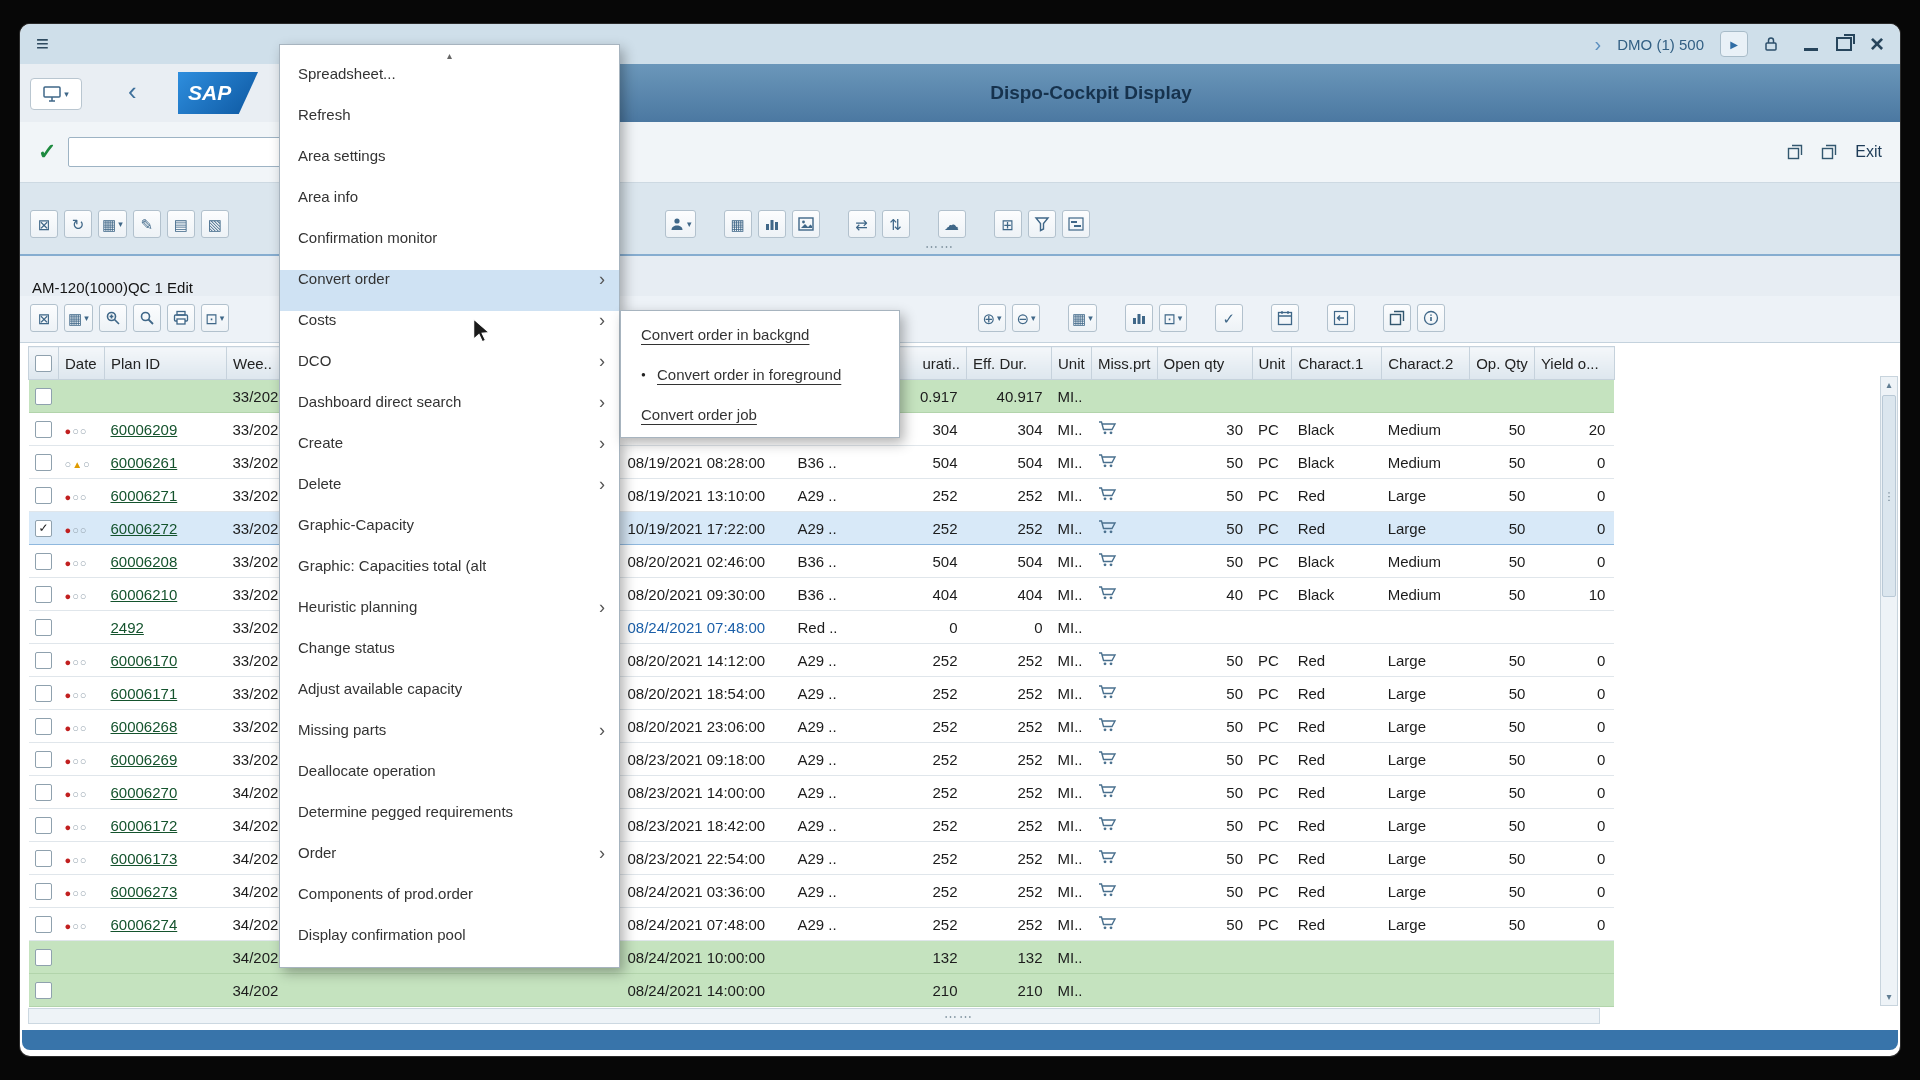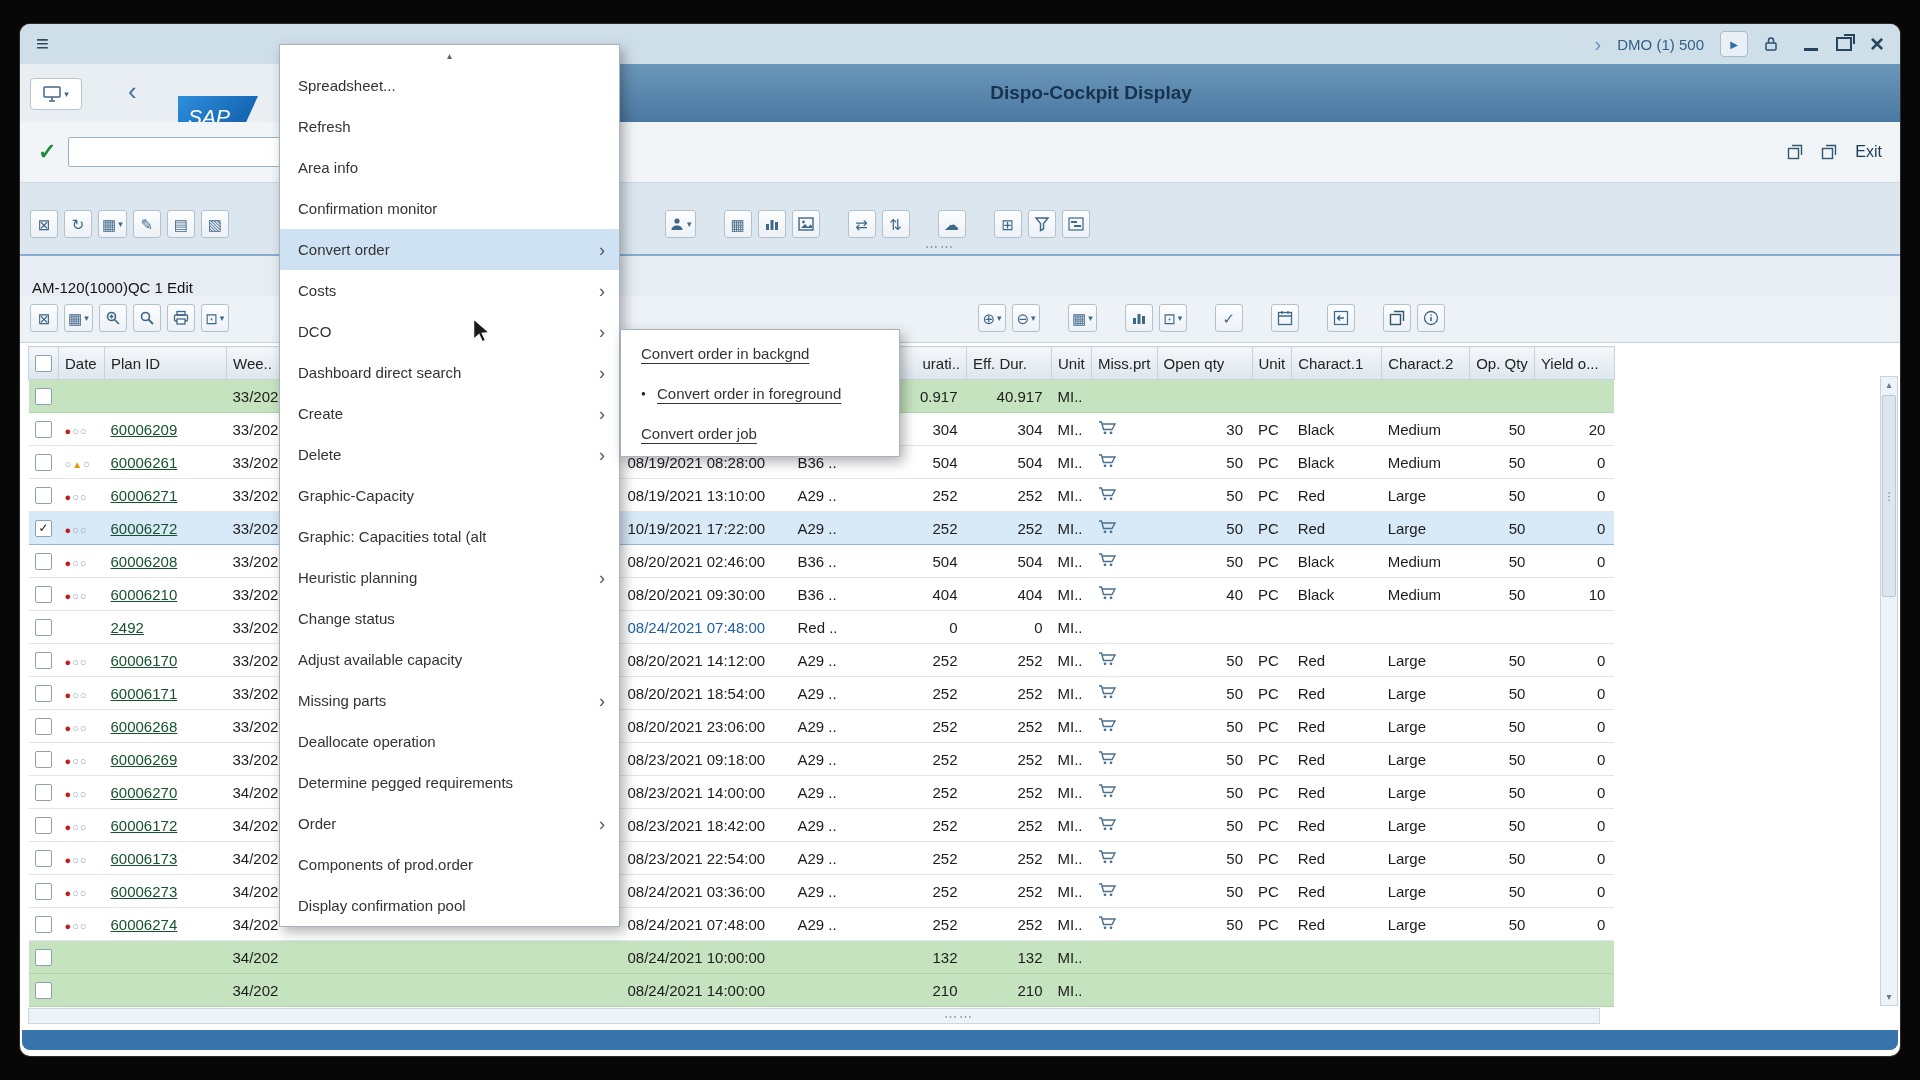--- a/index.html
+++ b/index.html
@@ -29,22 +29,22 @@
              background:linear-gradient(#6b97ba,#4b78a1);}
   .ah-left{position:absolute;left:0;top:0;bottom:0;width:262px;background:#e9eef3;}
   .sysmenu-btn{position:absolute;left:10px;top:14px;width:50px;height:30px;background:#fff;
                border:1px solid #b9c6d0;border-radius:4px;display:flex;align-items:center;
                justify-content:center;gap:3px;}
   .sysmenu-btn .dd{font-size:9px;color:#3f6788;}
   .back-chev{position:absolute;left:108px;top:12px;font-size:26px;color:#3f719c;}
   .saplogo{position:absolute;left:158px;top:8px;width:80px;height:42px;
            background:linear-gradient(135deg,#2e8ede,#0d57a0);
            clip-path:polygon(0 0,100% 0,76% 100%,0 100%);
-           display:flex;align-items:center;color:#fff;font-weight:normal;
-           font-style:italic;font-size:21px;padding-left:10px;box-sizing:border-box;margin-top:24px;}
+           display:flex;align-items:center;color:#fff;font-weight:bold;
+           font-style:italic;font-size:21px;padding-left:10px;box-sizing:border-box;}
   .apptitle{position:absolute;left:262px;right:0;top:0;bottom:0;display:flex;align-items:center;
             justify-content:center;color:#16324d;font-size:19px;font-weight:bold;}
 
   
   .commandbar{position:absolute;left:0;top:98px;right:0;height:61px;background:#f1f5f8;
               border-bottom:1px solid #cdd9e2;display:flex;align-items:center;
               padding:0 18px;box-sizing:border-box;gap:12px;}
   .okcheck{color:#1d8a3f;font-size:22px;font-weight:bold;}
   .cmd-input{width:340px;height:30px;background:#fff;border:1px solid #9db3c4;border-radius:2px;
              font-family:"Liberation Sans",sans-serif;font-size:14px;padding:0 6px;box-sizing:border-box;}
@@ -107,28 +107,28 @@
             border:1px solid #b9c9d6;border-radius:2px;display:flex;align-items:center;
             justify-content:center;color:#6f8391;font-size:11px;}
   .bluestrip{position:absolute;left:2px;right:2px;top:1006px;height:20px;background:#3874aa;
              border-radius:0 0 8px 8px;}
 
   
   .ctxmenu{position:absolute;left:279px;top:44px;width:341px;background:#fff;
            border:1px solid #a7b4bf;box-shadow:4px 5px 12px rgba(0,0,0,.3);z-index:40;box-sizing:border-box;}
   .menu-scroll{height:20px;display:flex;align-items:center;justify-content:center;
                color:#666;font-size:10px;}
-  .menu-item{height:41px;display:flex;align-items:center;padding:0 14px 0 18px;color:#333;
+  .menu-item{height:41px;display:flex;align-items:flex-start;padding:0 14px 0 18px;color:#333;
              font-size:15px;position:relative;}
   .menu-item .mlbl{text-decoration:underline;text-decoration-thickness:1px;text-underline-offset:4px;
                    white-space:nowrap;overflow:hidden;}
   .menu-item .marr{margin-left:auto;color:#555;font-size:18px;line-height:1;}
   .menu-item.hl{background:#cfe2f3;}
 
-  .submenu{position:absolute;left:620px;top:329px;width:280px;background:#fff;
+  .submenu{position:absolute;left:620px;top:310px;width:280px;background:#fff;
            border:1px solid #a7b4bf;box-shadow:4px 5px 12px rgba(0,0,0,.3);z-index:45;
            padding:3px 0;box-sizing:border-box;}
   .sub-item{height:40px;display:flex;align-items:center;padding:0 14px 0 20px;color:#333;font-size:15px;}
   .sub-item .slbl{text-decoration:underline;text-decoration-thickness:1px;text-underline-offset:4px;white-space:nowrap;}
   .sbullet{width:0;display:inline-flex;}
   .sbullet.on{width:16px;font-size:8px;color:#222;align-items:center;}
 
   .cursor{position:absolute;left:472px;top:318px;z-index:60;}
 </style>
 </head>
@@ -921,20 +921,23 @@
 
   <div class="ctxmenu" data-name="context-menu">
     <div class="menu-scroll" data-name="menu-scroll-up-icon">▴</div>
     <div id="menu-items">
         <div class="menu-item" data-name="menu-item-spreadsheet">
           <span class="mlbl" data-name="menu-item-label">Spreadsheet...</span>
         </div>
         <div class="menu-item" data-name="menu-item-refresh">
           <span class="mlbl" data-name="menu-item-label">Refresh</span>
         </div>
+        <div class="menu-item" data-name="menu-item-area-settings">
+          <span class="mlbl" data-name="menu-item-label">Area settings</span>
+        </div>
         <div class="menu-item" data-name="menu-item-area-info">
           <span class="mlbl" data-name="menu-item-label">Area info</span>
         </div>
         <div class="menu-item" data-name="menu-item-confirmation-monitor">
           <span class="mlbl" data-name="menu-item-label">Confirmation monitor</span>
         </div>
         <div class="menu-item hl" data-name="menu-item-convert-order">
           <span class="mlbl" data-name="menu-item-label">Convert order</span>
           <span class="marr" data-name="submenu-arrow-icon">›</span>
         </div>

